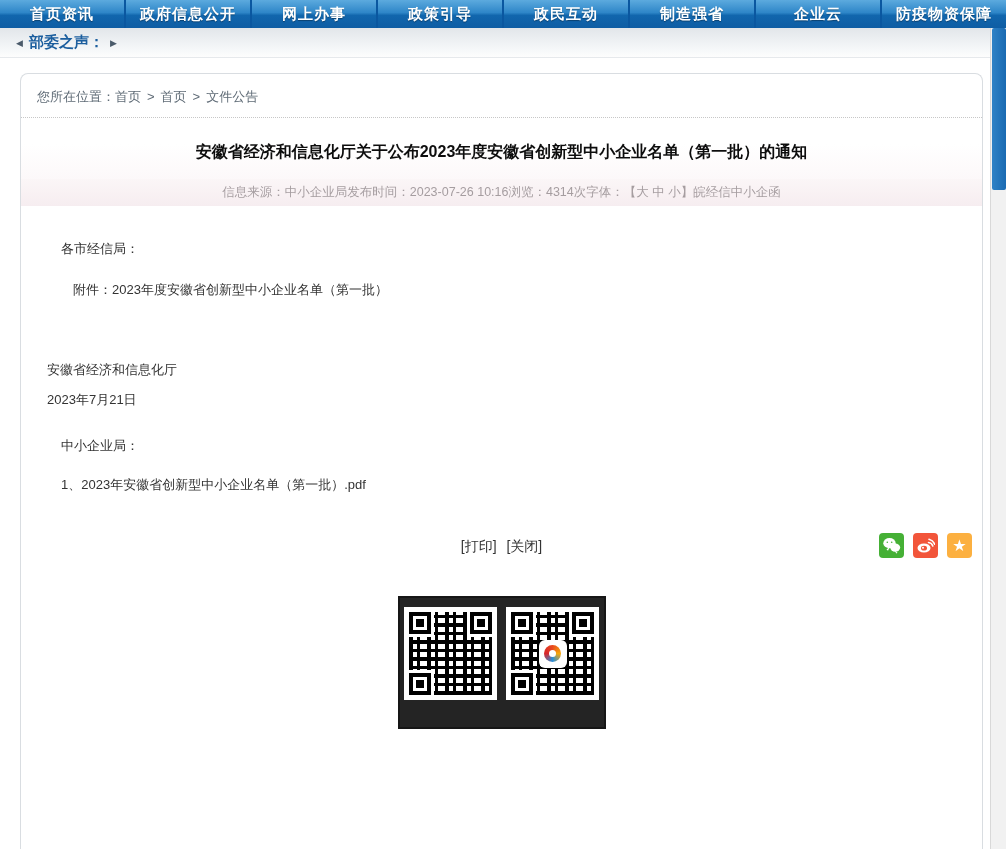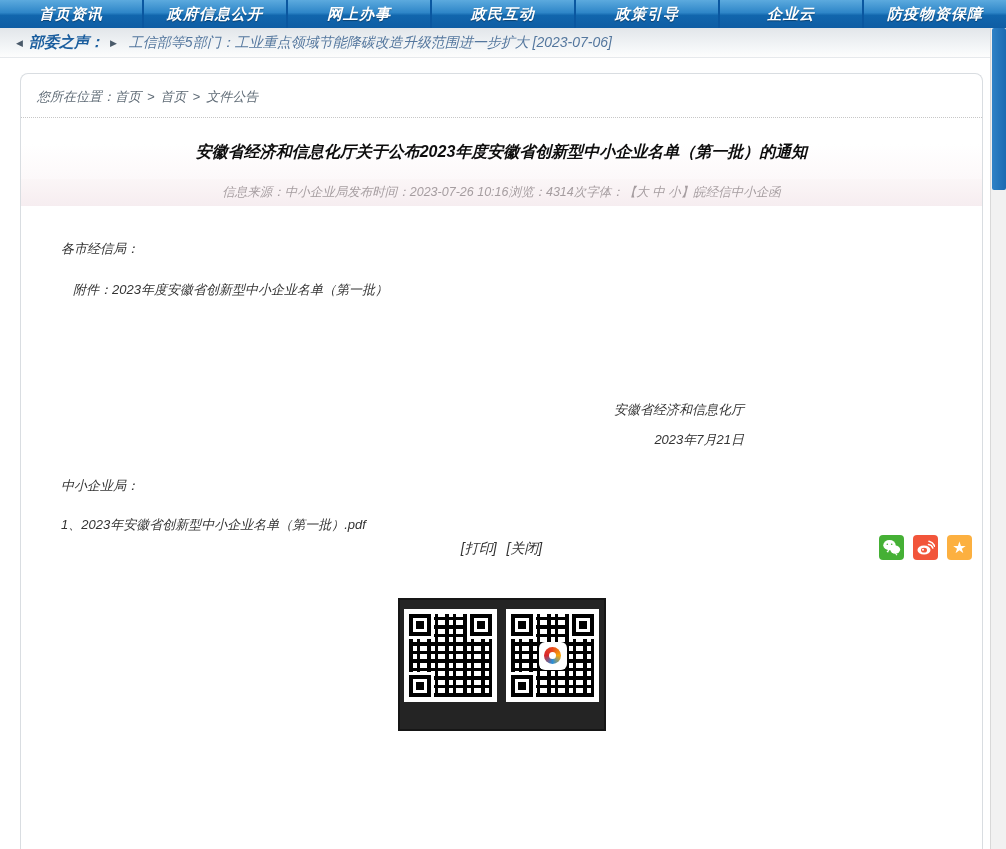--- a/index.html
+++ b/index.html
@@ -1,18 +1,18 @@
 <!DOCTYPE html>
 <html><head>
 <meta charset="utf-8">
 <style>
   * { margin:0; padding:0; box-sizing:border-box; }
   html,body { width:1006px; height:849px; overflow:hidden; background:#fff;
     font-family:"Liberation Sans","DejaVu Sans",sans-serif; }
-  .page { position:relative; width:1006px; height:849px; background:#fff;font-style:italic; }
+  .page { position:relative; width:1006px; height:849px; background:#fff; }
 
   
   .top-nav { position:absolute; top:0; left:0; width:1006px; height:28px;
     background:#0a57a0; display:flex; gap:2px; z-index:5; }
   .nav-tab { flex:1; display:flex; align-items:center; justify-content:center;
     color:#fff; font-size:15px; font-weight:bold; text-decoration:none; cursor:pointer;
     background:linear-gradient(180deg,#5caade 0%,#2e86c8 45%,#1166ad 55%,#0e5da4 100%);
     text-shadow:0 1px 1px rgba(0,0,0,.35); letter-spacing:1px; white-space:nowrap; }
 
   
@@ -44,26 +44,26 @@
     line-height:34px; padding:17px 30px 10px 30px; }
   .article-meta { height:27px; background:linear-gradient(180deg,#fbf6f7,#f6edf0);
     display:flex; align-items:center; justify-content:center; 
     font-size:12.5px; color:#a59da0; }
   .meta-action { cursor:pointer; }
 
   .article-body { padding:30px 26px 0 26px; font-size:13px; color:#333; }
   .salutation { margin:4px 0 12px 14px; }
   .body-par { text-indent:2em; line-height:33px; }
   .attach-line { text-indent:2em; margin-top:23px; }
-  .sign-block { margin-top:96px; text-align:right; padding-right:212px; line-height:30px; }
+  .sign-block { margin-top:56px; text-align:left; padding-right:212px; line-height:30px; }
   .related-label { margin:22px 0 0 14px; }
   .related-file { display:inline-block; margin:21px 0 0 14px; color:#333;
     text-decoration:none; cursor:pointer; }
 
-  .actions-row { position:relative; height:28px; }
+  .actions-row { position:relative; margin-top:38px; height:28px; }
   .action-center { position:absolute; left:0; right:0; text-align:center;
     font-size:14px; color:#333; line-height:28px; }
   .action-center a { color:#333; text-decoration:none; cursor:pointer; margin:0 3px; }
   .share-icons { position:absolute; right:10px; top:1px; display:flex; gap:9px; }
   .badge { width:25px; height:25px; border-radius:4px; display:flex;
     align-items:center; justify-content:center; cursor:pointer; }
   .badge svg { display:block; }
   .badge-wechat { background:#45b035; }
   .badge-weibo  { background:#f2553a; }
   .badge-qzone  { background:#fcb040; color:#fff; font-size:16px; font-weight:bold; }
@@ -91,31 +91,31 @@
 </style>
 </head>
 <body>
 
 <div class="page">
 
   <nav class="top-nav">
     <a class="nav-tab">首页资讯</a>
     <a class="nav-tab">政府信息公开</a>
     <a class="nav-tab">网上办事</a>
+    <a class="nav-tab">政策引导</a>
     <a class="nav-tab">政民互动</a>
-    <a class="nav-tab">政策引导</a>
+    <a class="nav-tab">制造强省</a>
     <a class="nav-tab">企业云</a>
     <a class="nav-tab">防疫物资保障</a>
   </nav>
 
   <div class="ticker">
     <span class="ticker-arrow">◀</span>
     <span class="ticker-label">部委之声：</span>
     <span class="ticker-arrow">▶</span>
-    <a class="ticker-link">工信部等5部门：工业重点领域节能降碳改造升级范围进一步扩大 [2023-07-06]</a>
   </div>
 
   <div class="card">
 
     <div class="breadcrumb">
       <span>您所在位置：</span><a>首页</a><span class="crumb-sep">&gt;</span><a>首页</a><span class="crumb-sep">&gt;</span><span>文件公告</span>
     </div>
 
     <div class="article-header">
       <h1 class="article-title">安徽省经济和信息化厅关于公布2023年度安徽省创新型中小企业名单（第一批）的通知</h1>

